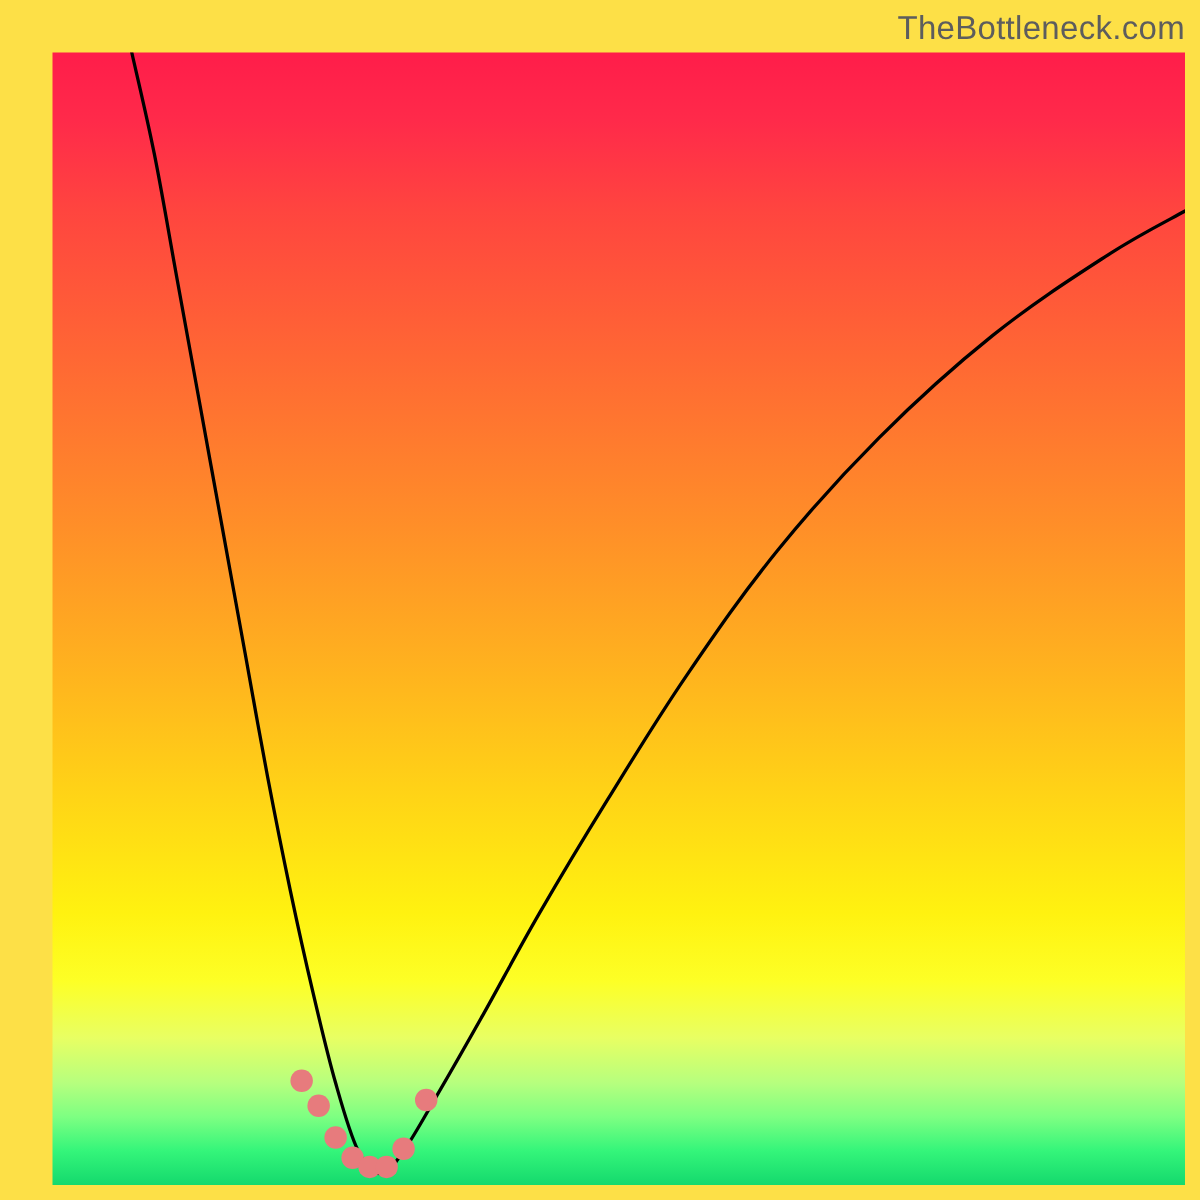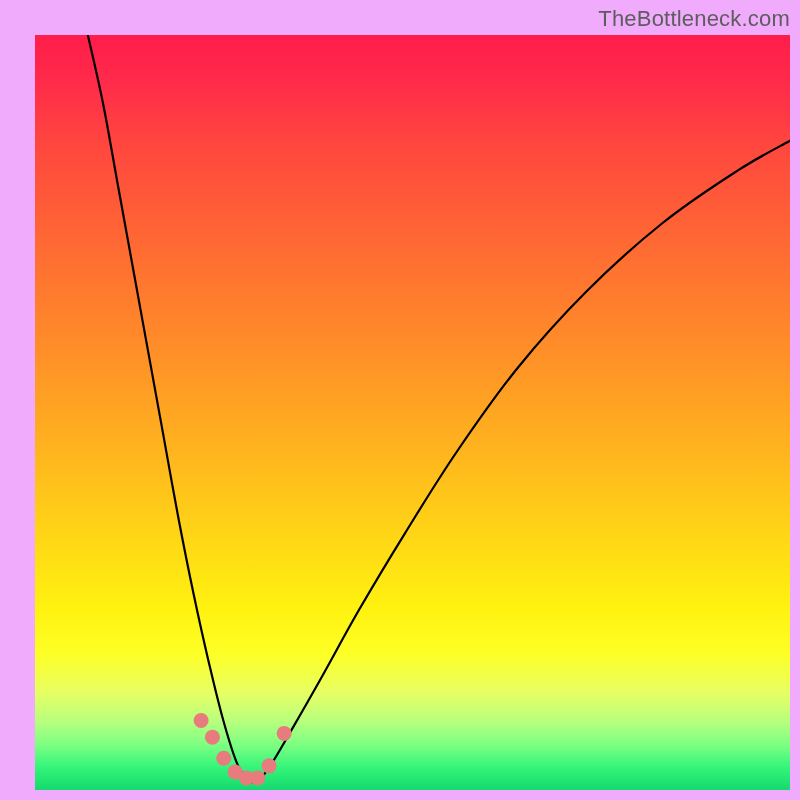--- a/index.html
+++ b/index.html
@@ -8,21 +8,21 @@
     width: 800px;
     height: 800px;
     overflow: hidden;
     background: #000;
     font-family: Arial, Helvetica, sans-serif;
   }
   .frame {
     position: absolute;
     left: 0; top: 0;
     width: 800px; height: 800px;
-    background: #f0abfc;
+    background: #fde047;
   }
   .plot {
     position: absolute;
     left: 35px;
     top: 35px;
     width: 755px;
     height: 755px;
     background: linear-gradient(to bottom,
       #ff1d4a 0%,
       #ff2a4a 6%,

